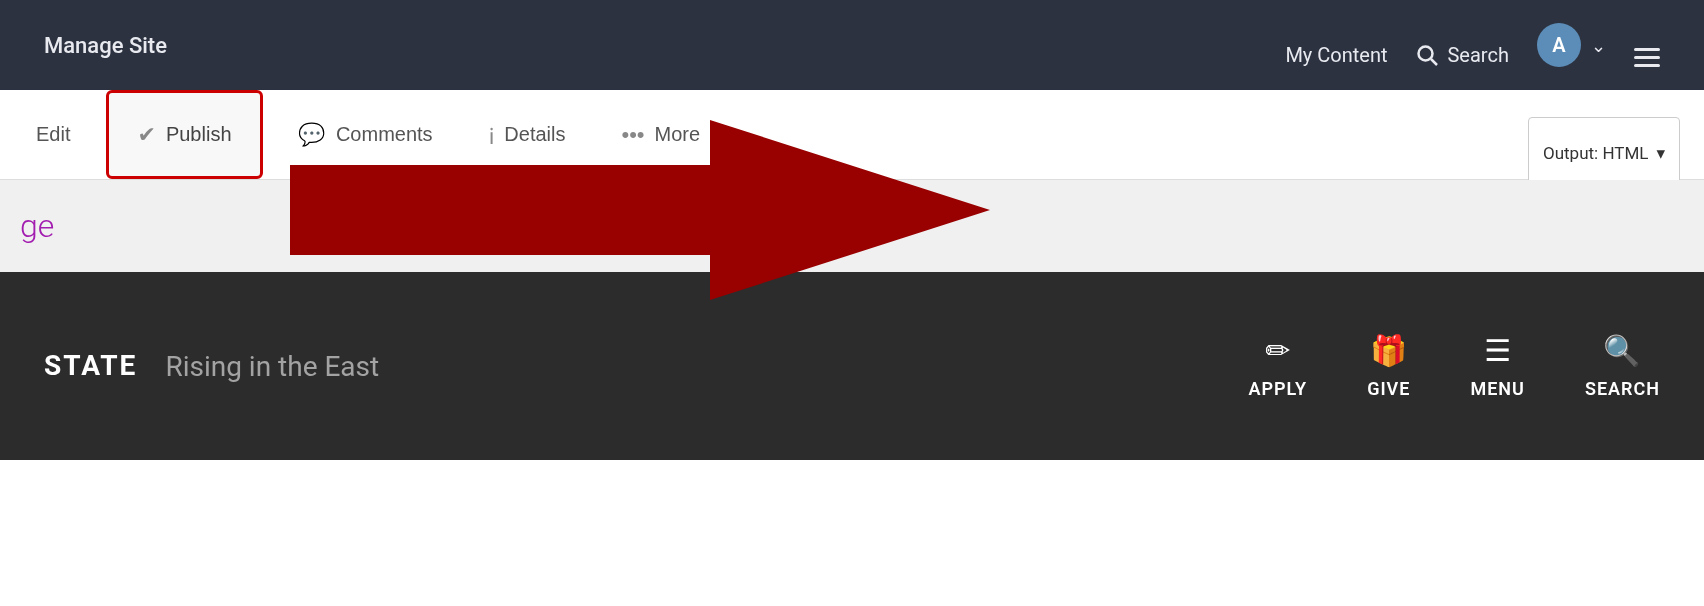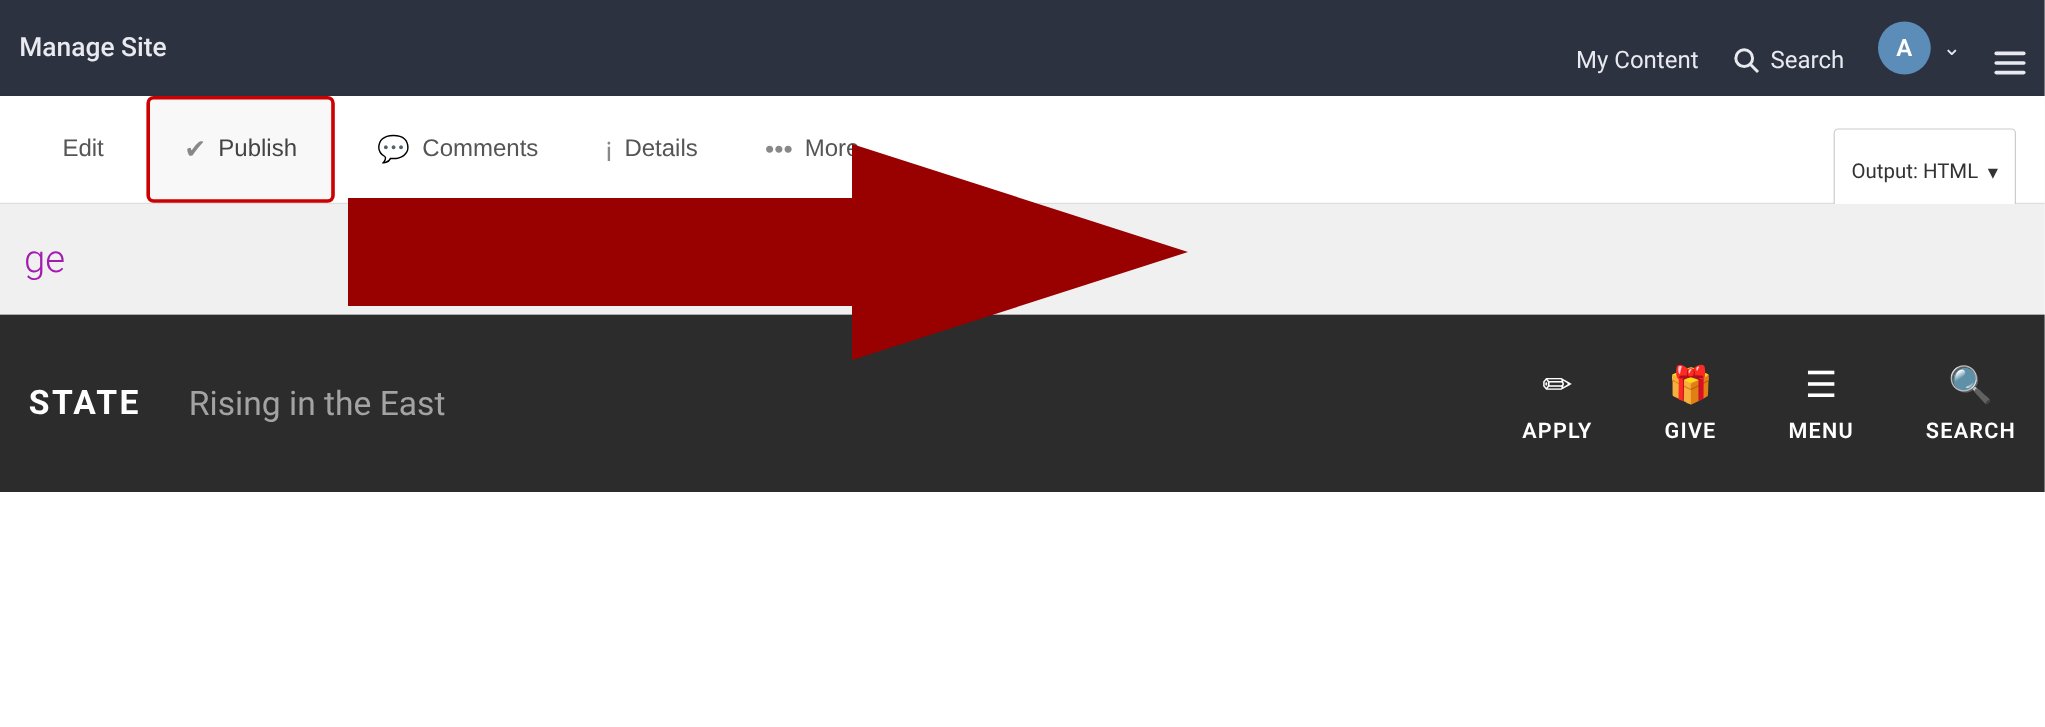--- a/index.html
+++ b/index.html
@@ -1,25 +1,25 @@
 <!DOCTYPE html>
 <html><head>
   <meta charset="utf-8">
   <style>
     * { margin: 0; padding: 0; box-sizing: border-box; }
     body { font-family: -apple-system, BlinkMacSystemFont, 'Segoe UI', Roboto, sans-serif; width: 1704px; height: 606px; overflow: hidden; }
 
     
     .admin-bar {
       background: #2c3240;
-      height: 80px;
+      height: 90px;
       display: flex;
       align-items: center;
       justify-content: space-between;
-      padding: 0 16px;
+      padding: 0 44px;
       color: white;
     }
     .admin-bar-left {
       font-size: 22px;
       font-weight: 500;
       color: #e8eaf0;
     }
     .admin-bar-right {
       display: flex;
       align-items: flex-end;
@@ -84,21 +84,21 @@
       align-items: center;
       padding: 0 0 0 0;
       border-bottom: 1px solid #ddd;
       position: relative;
       box-shadow: 0 2px 4px rgba(0,0,0,0.08);
     }
     .toolbar-left {
       display: flex;
       align-items: center;
       height: 100%;
-      padding-left: 24px;
+      padding-left: 8px;
     }
     .toolbar-tab {
       display: flex;
       align-items: center;
       height: 100%;
       padding: 0 28px;
       font-size: 20px;
       color: #555;
       cursor: pointer;
       border: none;
@@ -152,25 +152,25 @@
     }
     .page-label {
       font-size: 32px;
       color: #a21caf;
       font-weight: 300;
     }
 
     
     .university-bar {
       background: #2c2c2c;
-      height: 148px;
-      display: flex;
-      align-items: center;
-      padding: 0 24px;
-      gap: 16px;
+      height: 188px;
+      display: flex;
+      align-items: center;
+      padding: 0 44px;
+      gap: 4px;
       flex: 1;
     }
     .uni-logo {
       display: flex;
       flex-direction: column;
       line-height: 1.1;
     }
     .uni-state {
       color: white;
       font-size: 28px;

